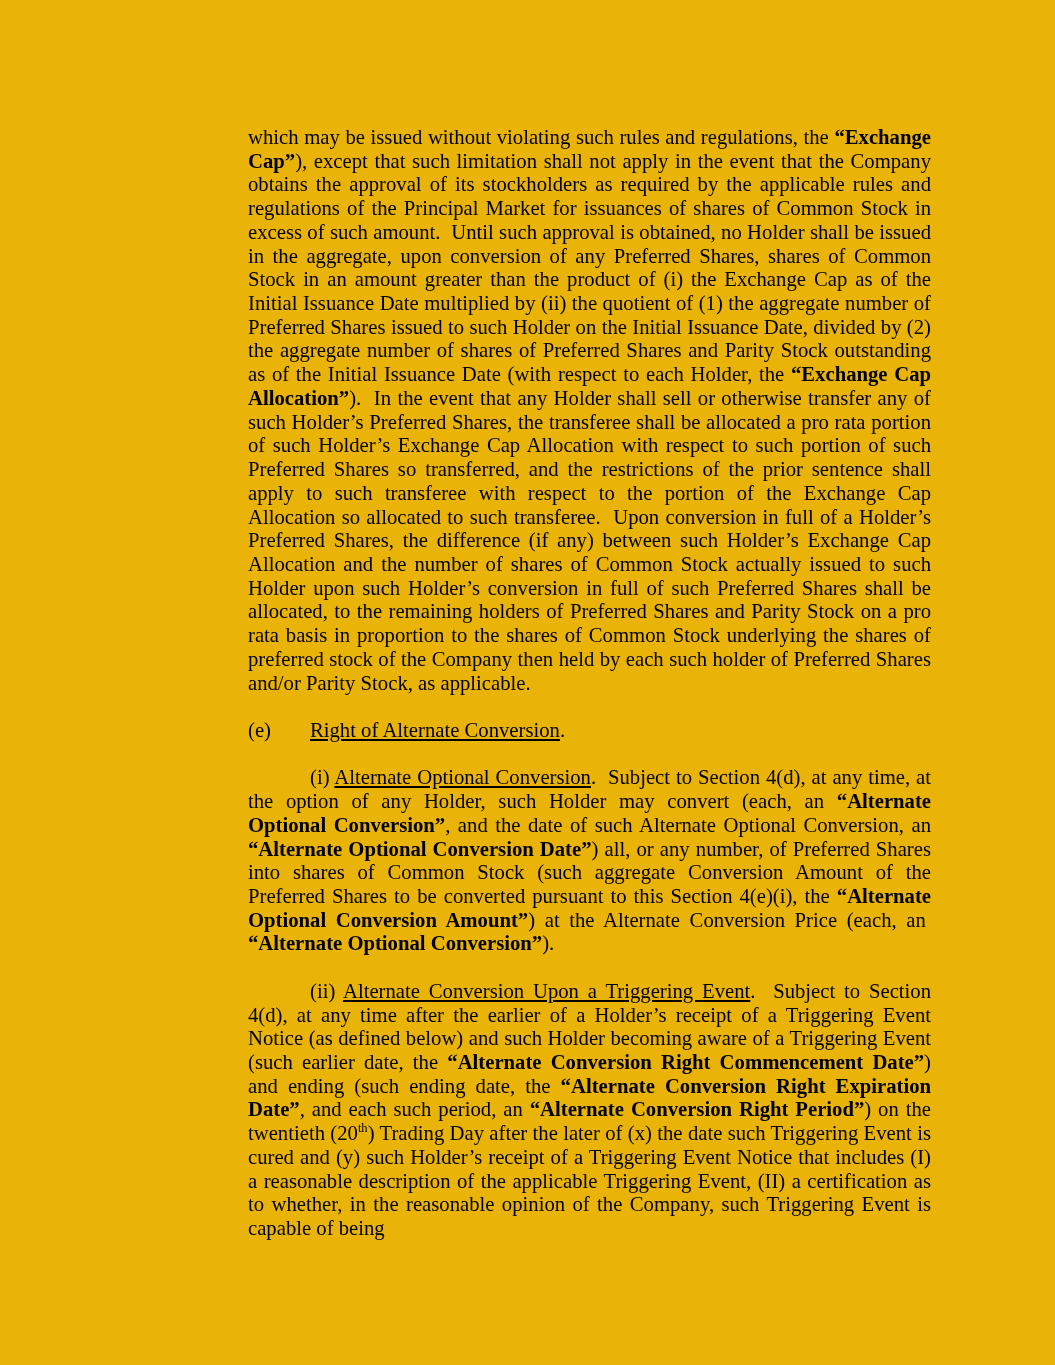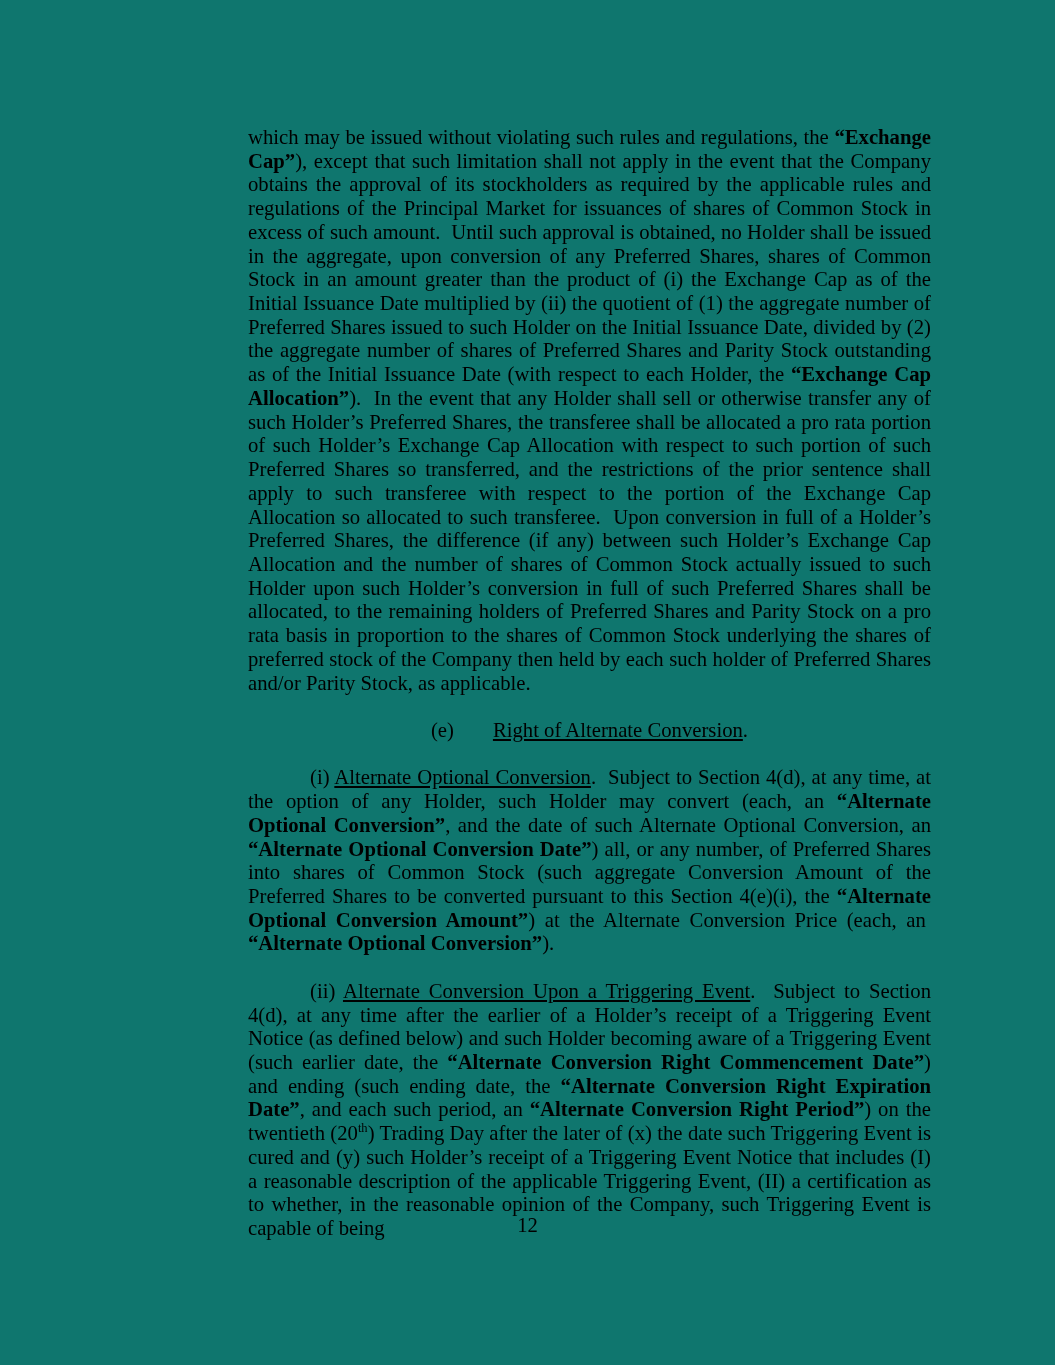--- a/index.html
+++ b/index.html
@@ -1,38 +1,38 @@
 <!DOCTYPE html>
 <html><head>
 <meta charset="utf-8">
 <style>
   * { margin: 0; padding: 0; box-sizing: border-box; }
   html, body { background: #ffffff; }
   .page {
     position: relative;
     width: 1055px;
     height: 1365px;
-    background: #0f766e;
+    background: #eab308;
     color: #000000;
     font-family: "Liberation Serif", serif;
     overflow: hidden;
   }
   .body-text {
     position: absolute;
     left: 248px;
     top: 126px;
     width: 683px;
     font-size: 20.7px;
     line-height: 23.72px;
   }
   p.para {
     text-align: justify;
     margin: 0 0 23.72px 0;
   }
-  p.para.heading { text-align: center; }
+  p.para.heading { text-align: left; }
   p.para.indent { text-indent: 62px; }
   .b { font-weight: bold; }
   .u { text-decoration: underline; }
   .sup { vertical-align: super; font-size: 12.5px; line-height: 0; font-family: Liberation Serif, serif; }
   .tab { display: inline-block; width: 39px; }
   .page-number {
     position: absolute;
     left: 0;
     top: 1214px;
     width: 100%;
@@ -44,14 +44,13 @@
 </head>
 <body>
 
 <div class="page">
   <div class="body-text">
       <p class="para"><span class="">which may be issued without violating such rules and regulations, the </span><span class="b">“Exchange Cap”</span><span class="">), except that such limitation shall not apply in the event that the Company obtains the approval of its stockholders as required by the applicable rules and regulations of the Principal Market for issuances of shares of Common Stock in excess of such amount.&nbsp; Until such approval is obtained, no Holder shall be issued in the aggregate, upon conversion of any Preferred Shares, shares of Common Stock in an amount greater than the product of (i) the Exchange Cap as of the Initial Issuance Date multiplied by (ii) the quotient of (1) the aggregate number of Preferred Shares issued to such Holder on the Initial Issuance Date, divided by (2) the aggregate number of shares of Preferred Shares and Parity Stock outstanding as of the Initial Issuance Date (with respect to each Holder, the </span><span class="b">“Exchange Cap Allocation”</span><span class="">).&nbsp; In the event that any Holder shall sell or otherwise transfer any of such Holder’s Preferred Shares, the transferee shall be allocated a pro rata portion of such Holder’s Exchange Cap Allocation with respect to such portion of such Preferred Shares so transferred, and the restrictions of the prior sentence shall apply to such transferee with respect to the portion of the Exchange Cap Allocation so allocated to such transferee.&nbsp; Upon conversion in full of a Holder’s Preferred Shares, the difference (if any) between such Holder’s Exchange Cap Allocation and the number of shares of Common Stock actually issued to such Holder upon such Holder’s conversion in full of such Preferred Shares shall be allocated, to the remaining holders of Preferred Shares and Parity Stock on a pro rata basis in proportion to the shares of Common Stock underlying the shares of preferred stock of the Company then held by each such holder of Preferred Shares and/or Parity Stock, as applicable.</span></p>
       <p class="para heading"><span class="">(e)</span><span class="tab"></span><span class="u">Right of Alternate Conversion</span><span class="">.</span></p>
       <p class="para indent"><span class="">(i) </span><span class="u">Alternate Optional Conversion</span><span class="">.&nbsp; Subject to Section 4(d), at any time, at the option of any Holder, such Holder may convert (each, an </span><span class="b">“Alternate Optional Conversion”</span><span class="">, and the date of such Alternate Optional Conversion, an </span><span class="b">“Alternate Optional Conversion Date”</span><span class="">) all, or any number, of Preferred Shares into shares of Common Stock (such aggregate Conversion Amount of the Preferred Shares to be converted pursuant to this Section 4(e)(i), the </span><span class="b">“Alternate Optional Conversion Amount”</span><span class="">) at the Alternate Conversion Price (each, an&nbsp; </span><span class="b">“Alternate Optional Conversion”</span><span class="">).</span></p>
       <p class="para indent"><span class="">(ii) </span><span class="u">Alternate Conversion Upon a Triggering Event</span><span class="">.&nbsp; Subject to Section 4(d), at any time after the earlier of a Holder’s receipt of a Triggering Event Notice (as defined below) and such Holder becoming aware of a Triggering Event (such earlier date, the </span><span class="b">“Alternate Conversion Right Commencement Date”</span><span class="">) and ending (such ending date, the </span><span class="b">“Alternate Conversion Right Expiration Date”</span><span class="">, and each such period, an </span><span class="b">“Alternate Conversion Right Period”</span><span class="">) on the twentieth (20</span><span class="sup">th</span><span class="">) Trading Day after the later of (x) the date such Triggering Event is cured and (y) such Holder’s receipt of a Triggering Event Notice that includes (I) a reasonable description of the applicable Triggering Event, (II) a certification as to whether, in the reasonable opinion of the Company, such Triggering Event is capable of being</span></p>
     </div>
-  <div class="page-number">12</div>
 </div>
 
 </body></html>

